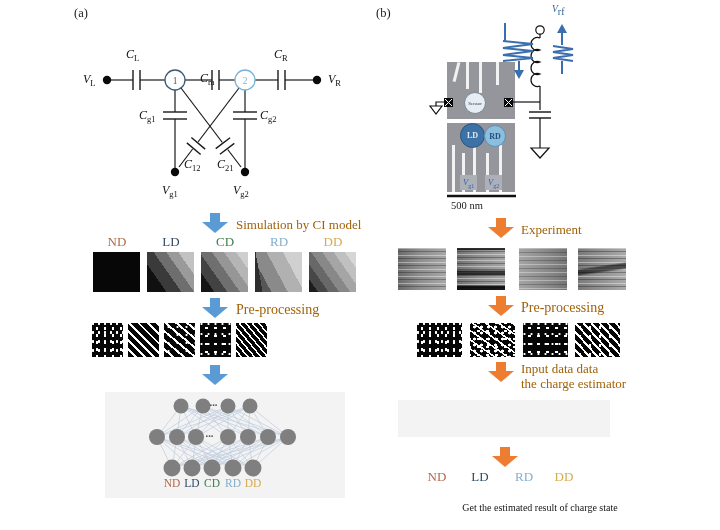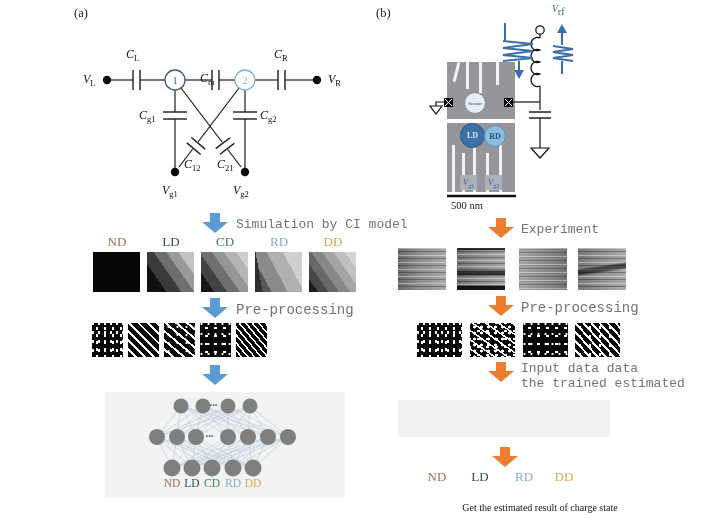--- a/index.html
+++ b/index.html
@@ -43,21 +43,21 @@
   .expv4{background-image:linear-gradient(172deg,transparent 42%,rgba(0,0,0,.55) 46% 54%,transparent 58%),repeating-linear-gradient(180deg,rgba(255,255,255,.4) 0 1px,transparent 1px 3px,rgba(0,0,0,.3) 3px 4px,transparent 4px 7px),linear-gradient(90deg,rgba(0,0,0,.15),transparent 40%,rgba(255,255,255,.25));}
   
   .graybox{position:absolute;background:#f3f3f3;}
   
   .semblk{position:absolute;background:#95969c;}
   .finger{position:absolute;background:#f2f2f2;}
   .patch{position:absolute;background:#aeb0b8;}
   .dotcircle{position:absolute;border-radius:50%;display:flex;align-items:center;justify-content:center;}
   svg.overlay{position:absolute;left:0;top:0;pointer-events:none;}
   .caption{position:absolute;text-align:center;font-size:14.5px;color:#141414;}
-  .steplbl{position:absolute;font-size:13px;color:#737373;white-space:nowrap;font-family:Liberation Mono, monospace;}
+  .steplbl{position:absolute;font-size:13px;color:#a16207;white-space:nowrap;}
   .ellip{position:absolute;font-weight:bold;font-size:11px;letter-spacing:-1px;color:#555;}
 </style>
 </head>
 <body>
 
 <div id="fig">
 
   <div class="graybox" style="left:105px;top:392px;width:240px;height:106px;"></div>
 
   <div class="graybox" style="left:398px;top:400px;width:212px;height:37px;"></div>
@@ -347,21 +347,21 @@
   <div class="barrow orange" style="left:492px;top:447px;">
       <div class="stem"></div>
       <div class="head"></div>
     </div>
 
   <div class="steplbl" style="left:236px;top:217px;">Simulation by CI model</div>
   <div class="steplbl" style="left:236px;top:302px;font-size:14px;">Pre-processing</div>
   <div class="steplbl" style="left:521px;top:222px;">Experiment</div>
   <div class="steplbl" style="left:521px;top:300px;font-size:14px;">Pre-processing</div>
   <div class="steplbl" style="left:521px;top:361px;">Input data data</div>
-  <div class="steplbl" style="left:521px;top:376px;">the trained estimated</div>
+  <div class="steplbl" style="left:521px;top:376px;">the charge estimator</div>
 
   <div class="klabel" style="left: 100px; top: 234px; color: rgb(176, 104, 74);">ND</div>
   <div class="klabel" style="left: 154px; top: 234px; color: rgb(46, 74, 102);">LD</div>
   <div class="klabel" style="left: 208px; top: 234px; color: rgb(62, 125, 78);">CD</div>
   <div class="klabel" style="left: 262px; top: 234px; color: rgb(133, 174, 203);">RD</div>
   <div class="klabel" style="left: 316px; top: 234px; color: rgb(213, 169, 79);">DD</div>
 
   <div class="ellip" style="left:209px;top:399px;">···</div>
   <div class="ellip" style="left:205px;top:430px;">···</div>
   <div class="klabel" style="left: 161px; top: 477px; width: 22px; font-size: 11.5px; color: rgb(176, 104, 74);">ND</div>

